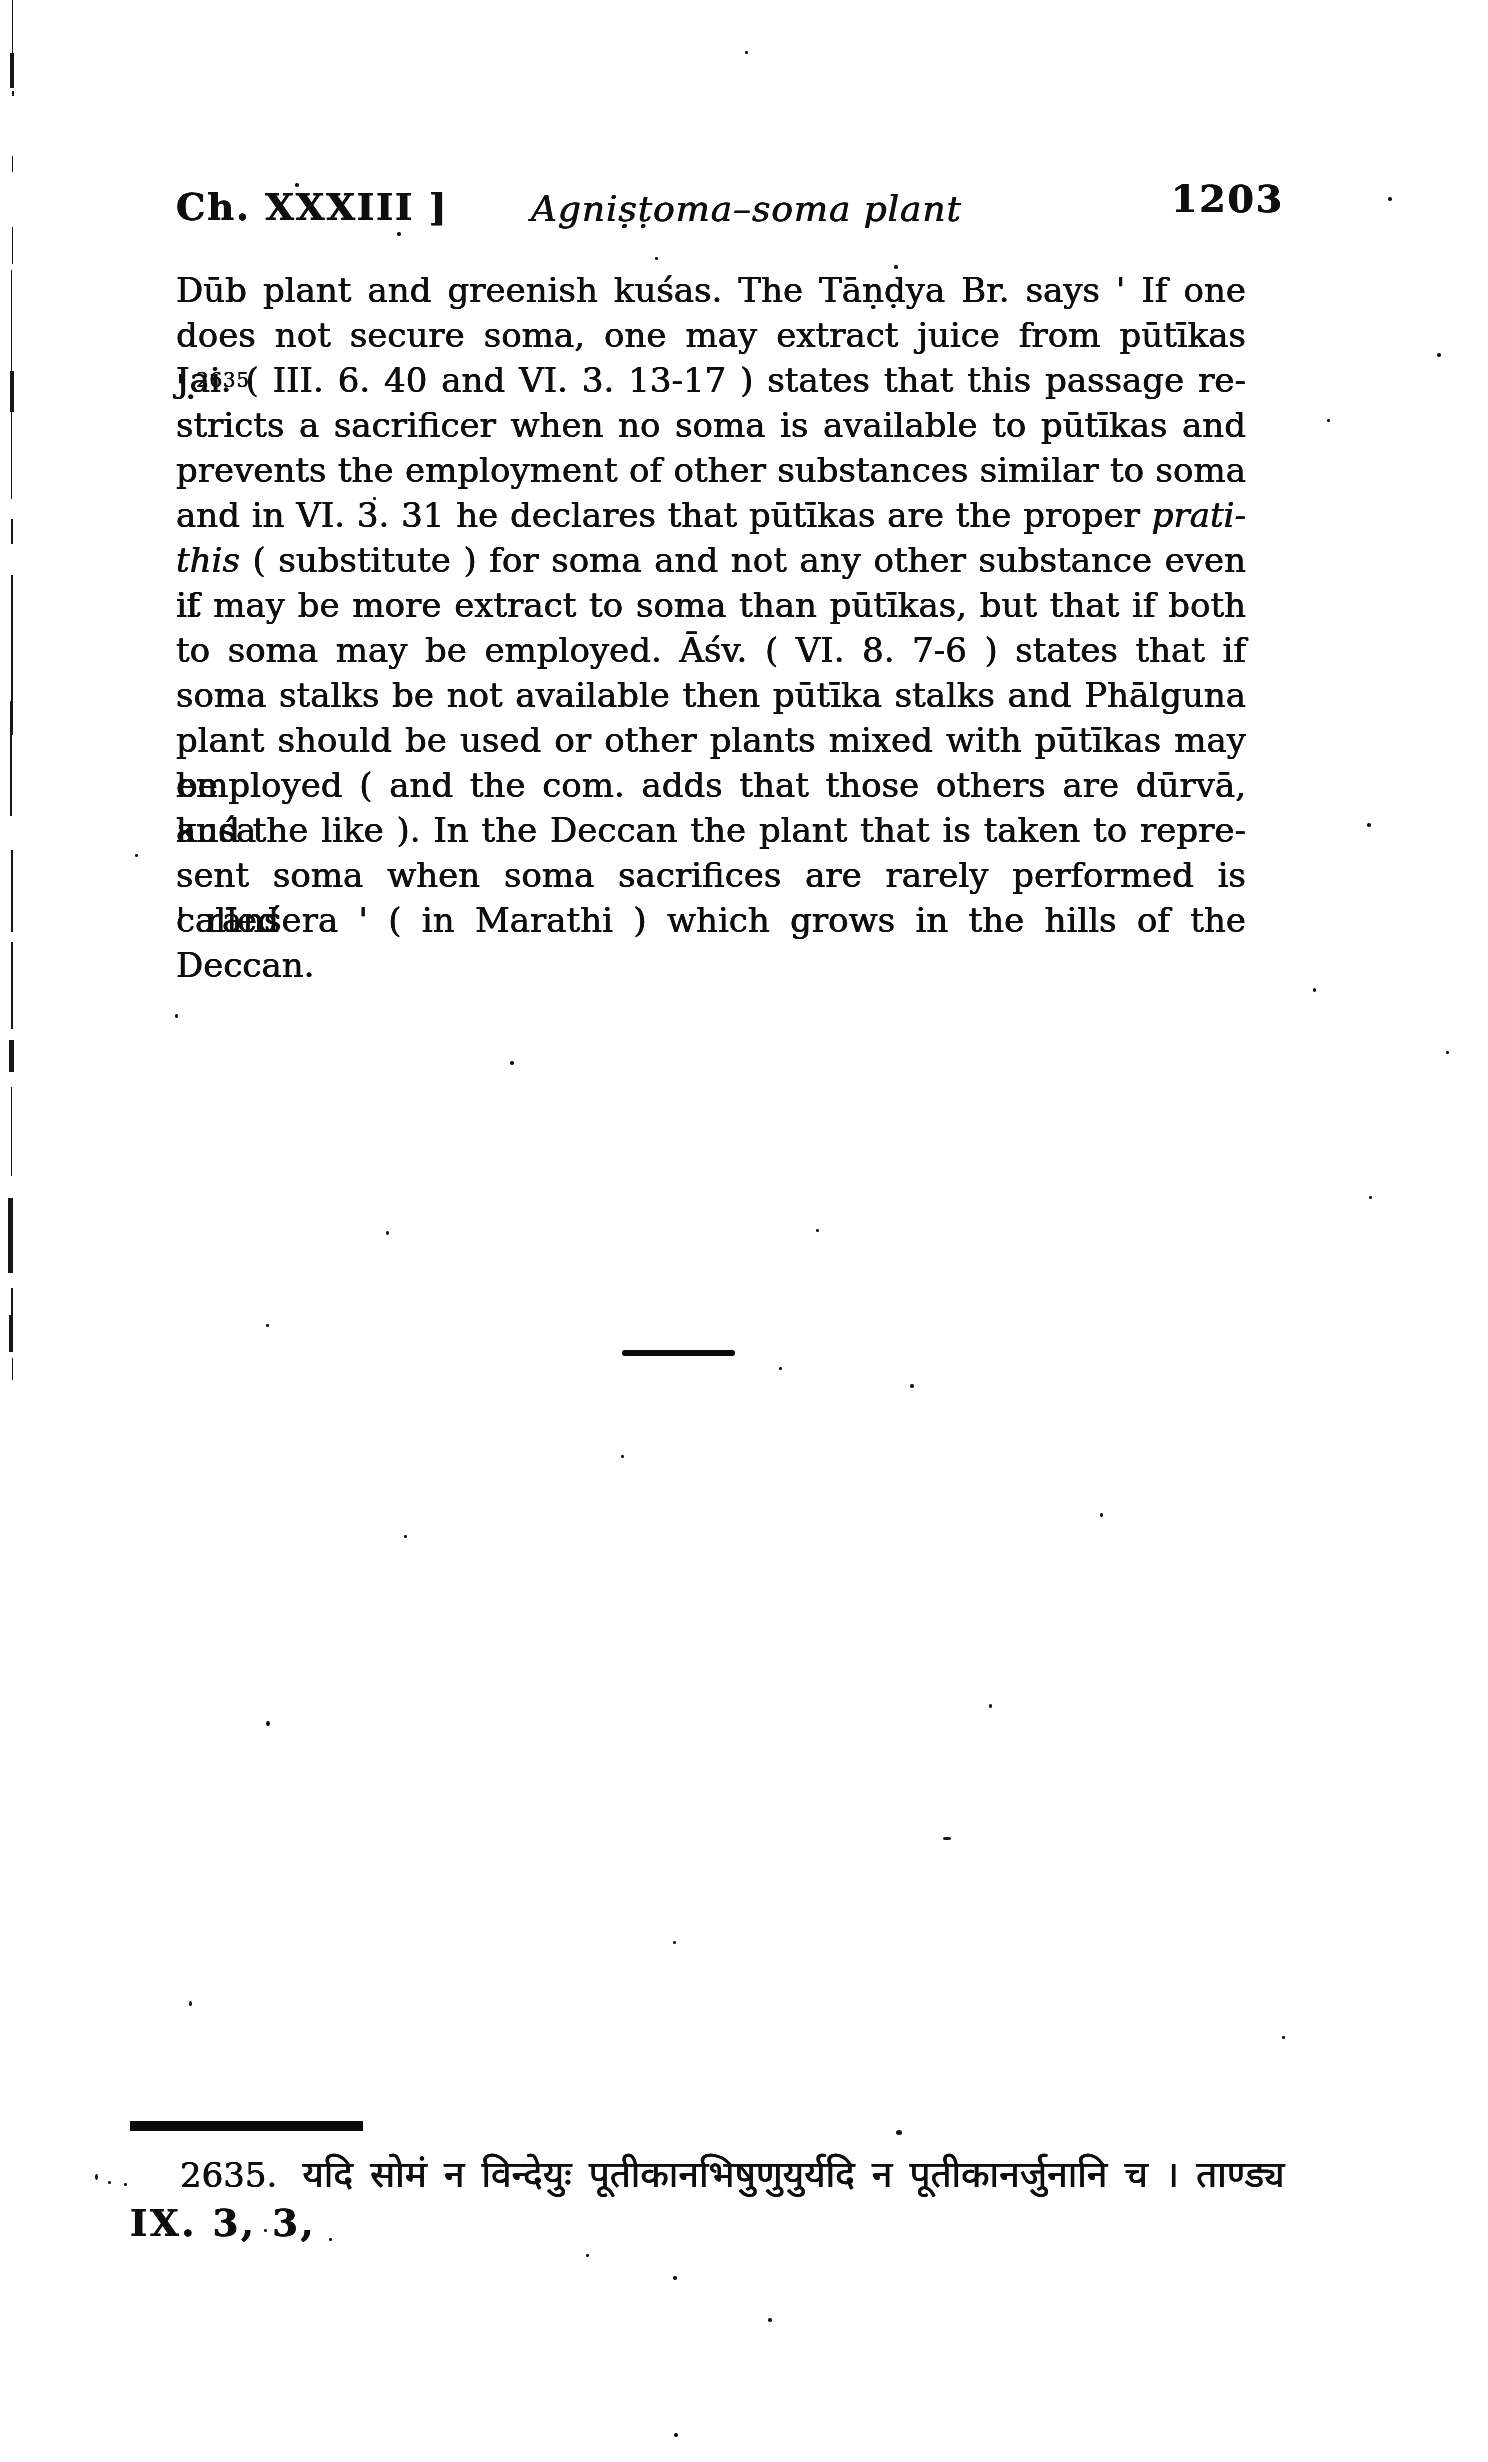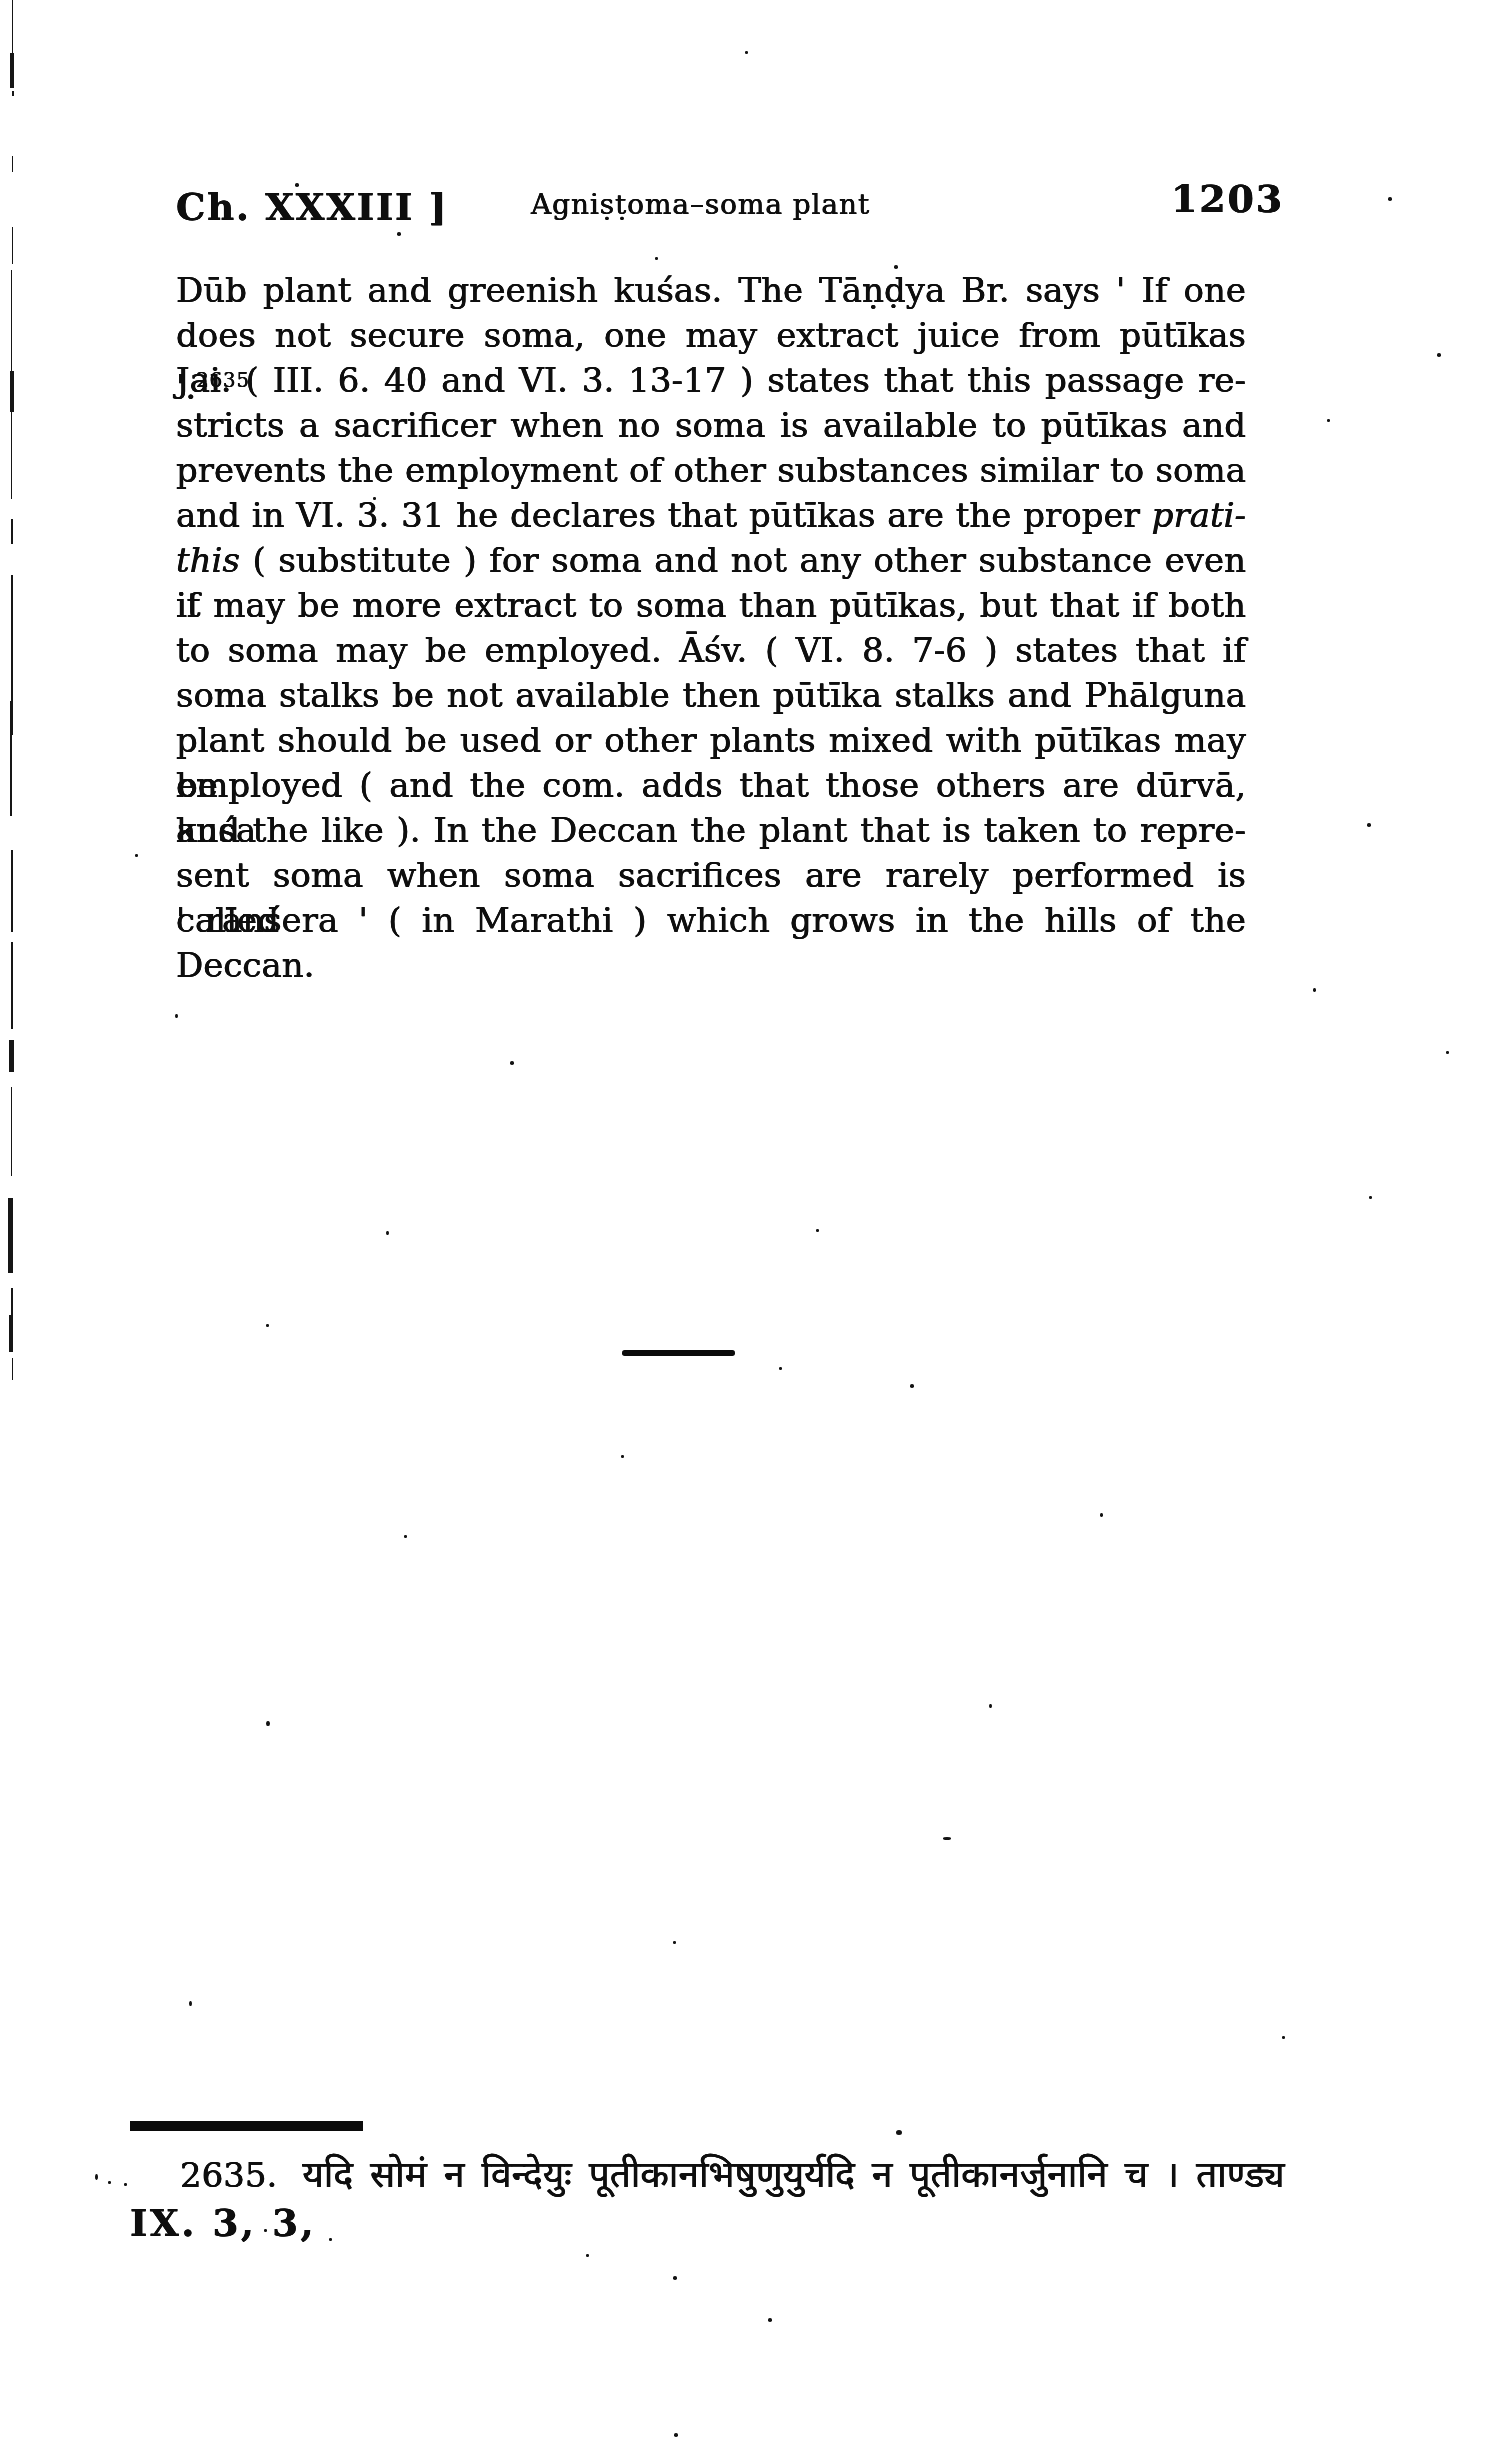--- a/index.html
+++ b/index.html
@@ -1,20 +1,20 @@
 <!DOCTYPE html>
 <html style="font-size:14px"><head>
 <meta charset="utf-8">
 <style>
   html,body{margin:0;padding:0;background:#ffffff;}
   .page{position:relative;width:1488px;height:2462px;background:#ffffff;overflow:hidden;
         font-family:"DejaVu Serif","Liberation Serif",serif;color:#0e0e0e;
         text-shadow:0.3px 0 0 currentColor,-0.3px 0 0 currentColor;}
   .hdr-chapter{position:absolute;left:176px;top:185px;font-size:37px;font-weight:bold;letter-spacing:1.8px;white-space:nowrap;}
-  .hdr-title{position:absolute;left:531px;top:188px;font-size:28px;white-space:nowrap;letter-spacing:0.9px;}
+  .hdr-title{position:absolute;left:531px;top:188px;font-size:36px;font-style:italic;white-space:nowrap;letter-spacing:0.9px;}
   .hdr-page{position:absolute;left:1171px;top:176px;font-size:38px;font-weight:bold;letter-spacing:1.8px;white-space:nowrap;}
   .body-block{position:absolute;left:176px;top:268px;width:1070px;font-size:34px;line-height:45px;}
   .body-line{text-align:justify;text-align-last:justify;height:45px;overflow:visible;}
   .it{font-style:italic;}
   .sup{vertical-align:super;font-size:58%;font-weight:normal;letter-spacing:0.9px;}
   .mid-dash{position:absolute;left:622px;top:1350px;width:113px;height:6.2px;background:#0b0b0b;border-radius:2.7px;}
   .fn-rule{position:absolute;left:130px;top:2121px;width:233px;height:9.8px;background:#0b0b0b;}
   .fn-line1{position:absolute;left:180px;top:2147px;font-size:34px;white-space:nowrap;}
   .fn-number{font-weight:normal;}
   .fn-deva{font-size:37px;margin-left:25px;word-spacing:5.3px;}

